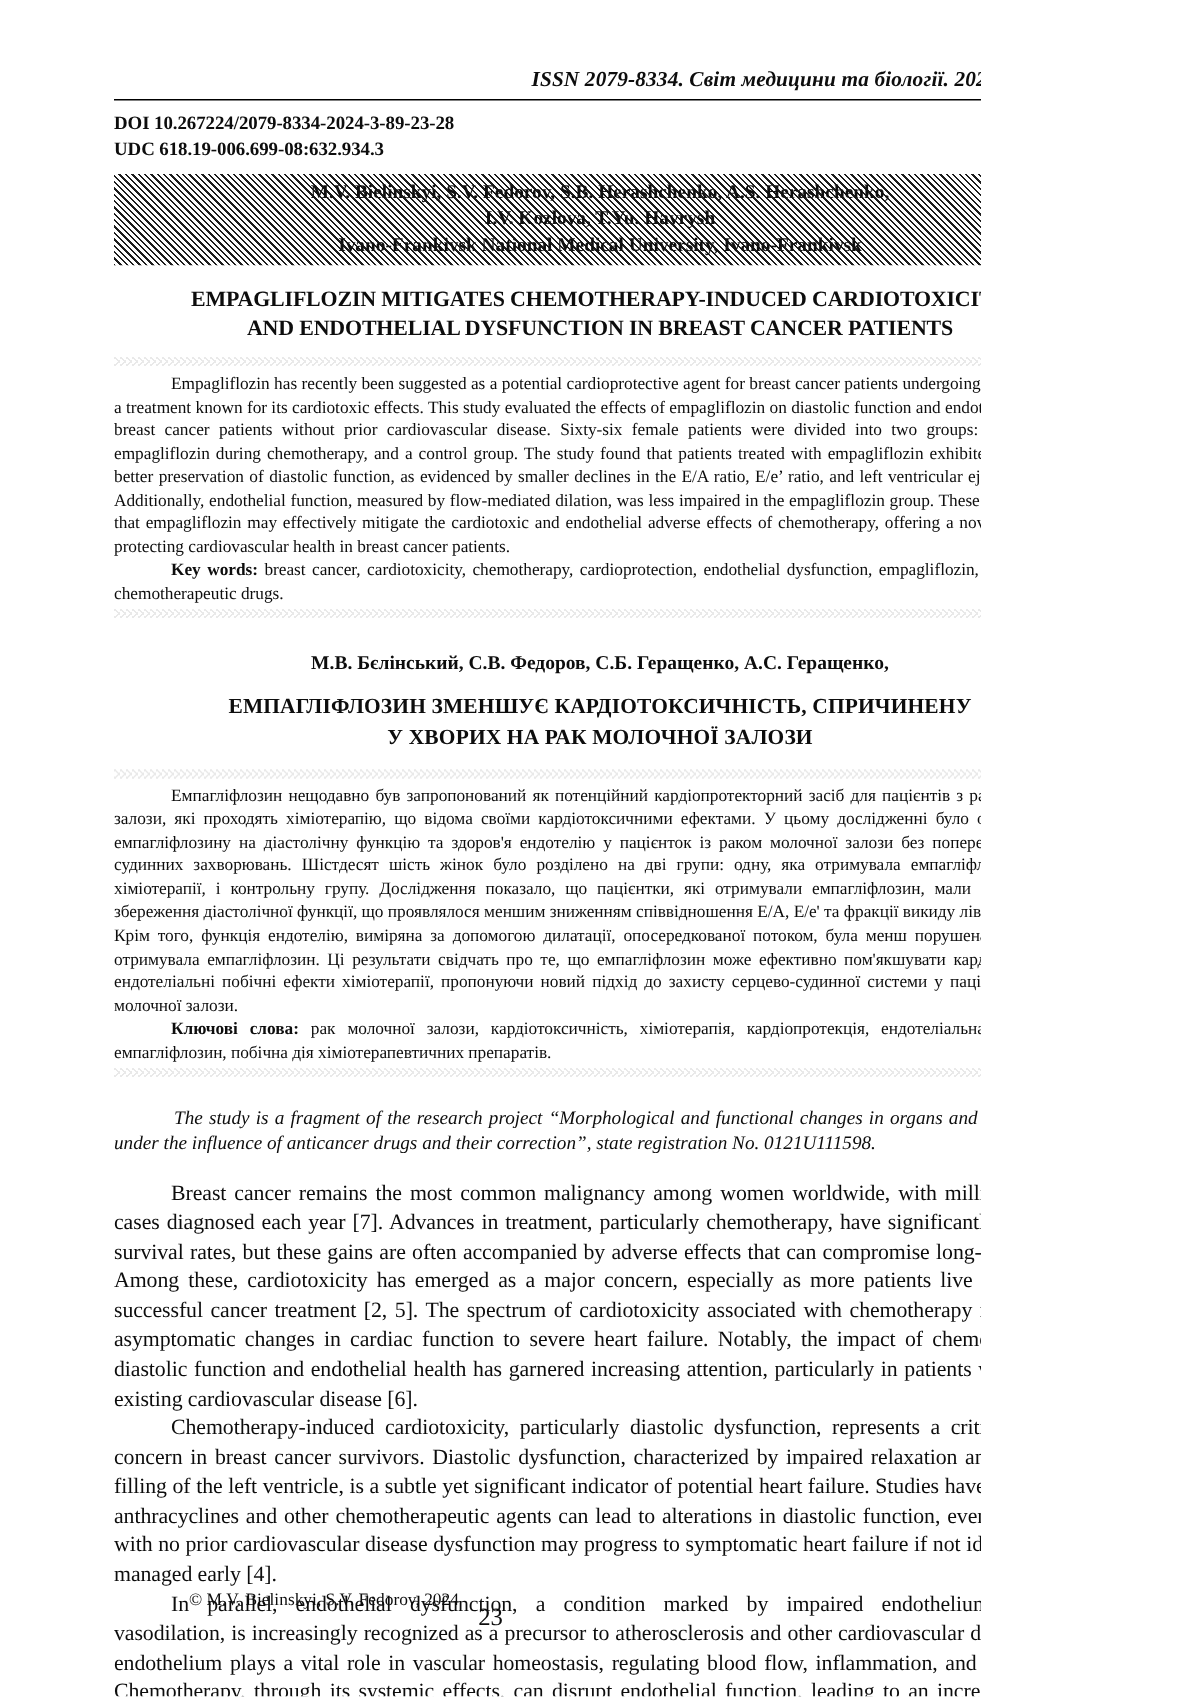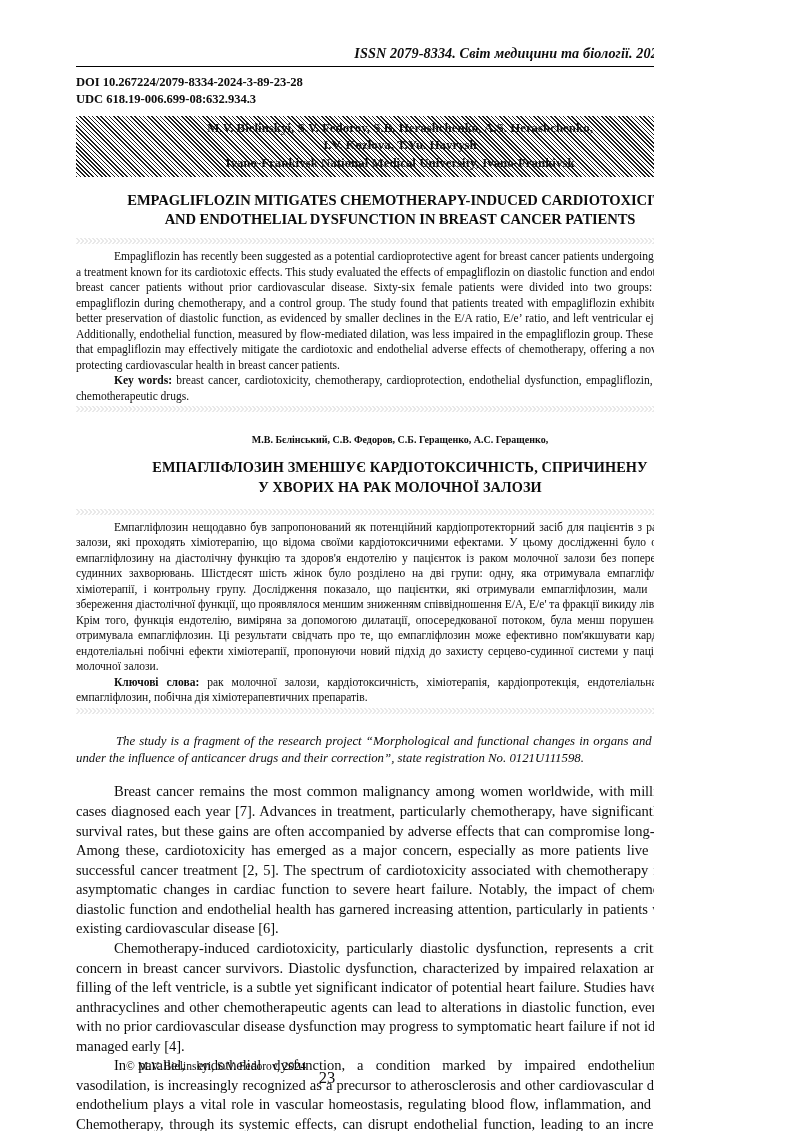--- a/index.html
+++ b/index.html
@@ -118,21 +118,21 @@
   }
   .abs-en { margin-top: 9px; }
   .abs-en-body { padding: 5px 0 2px 0; }
   .abs-ua-body { padding: 5px 0 2px 0; }
   .kw b { font-weight: bold; }
 
   
   .ua-authors {
     text-align: center;
     font-weight: bold;
-    font-size: 10px;
+    font-size: 13px;
     line-height: 1.38;
     margin-top: 21px;
   }
   .ua-title {
     text-align: center;
     font-weight: bold;
     font-size: 14.3px;
     line-height: 1.42;
     margin-top: 10px;
     letter-spacing: 0.1px;

